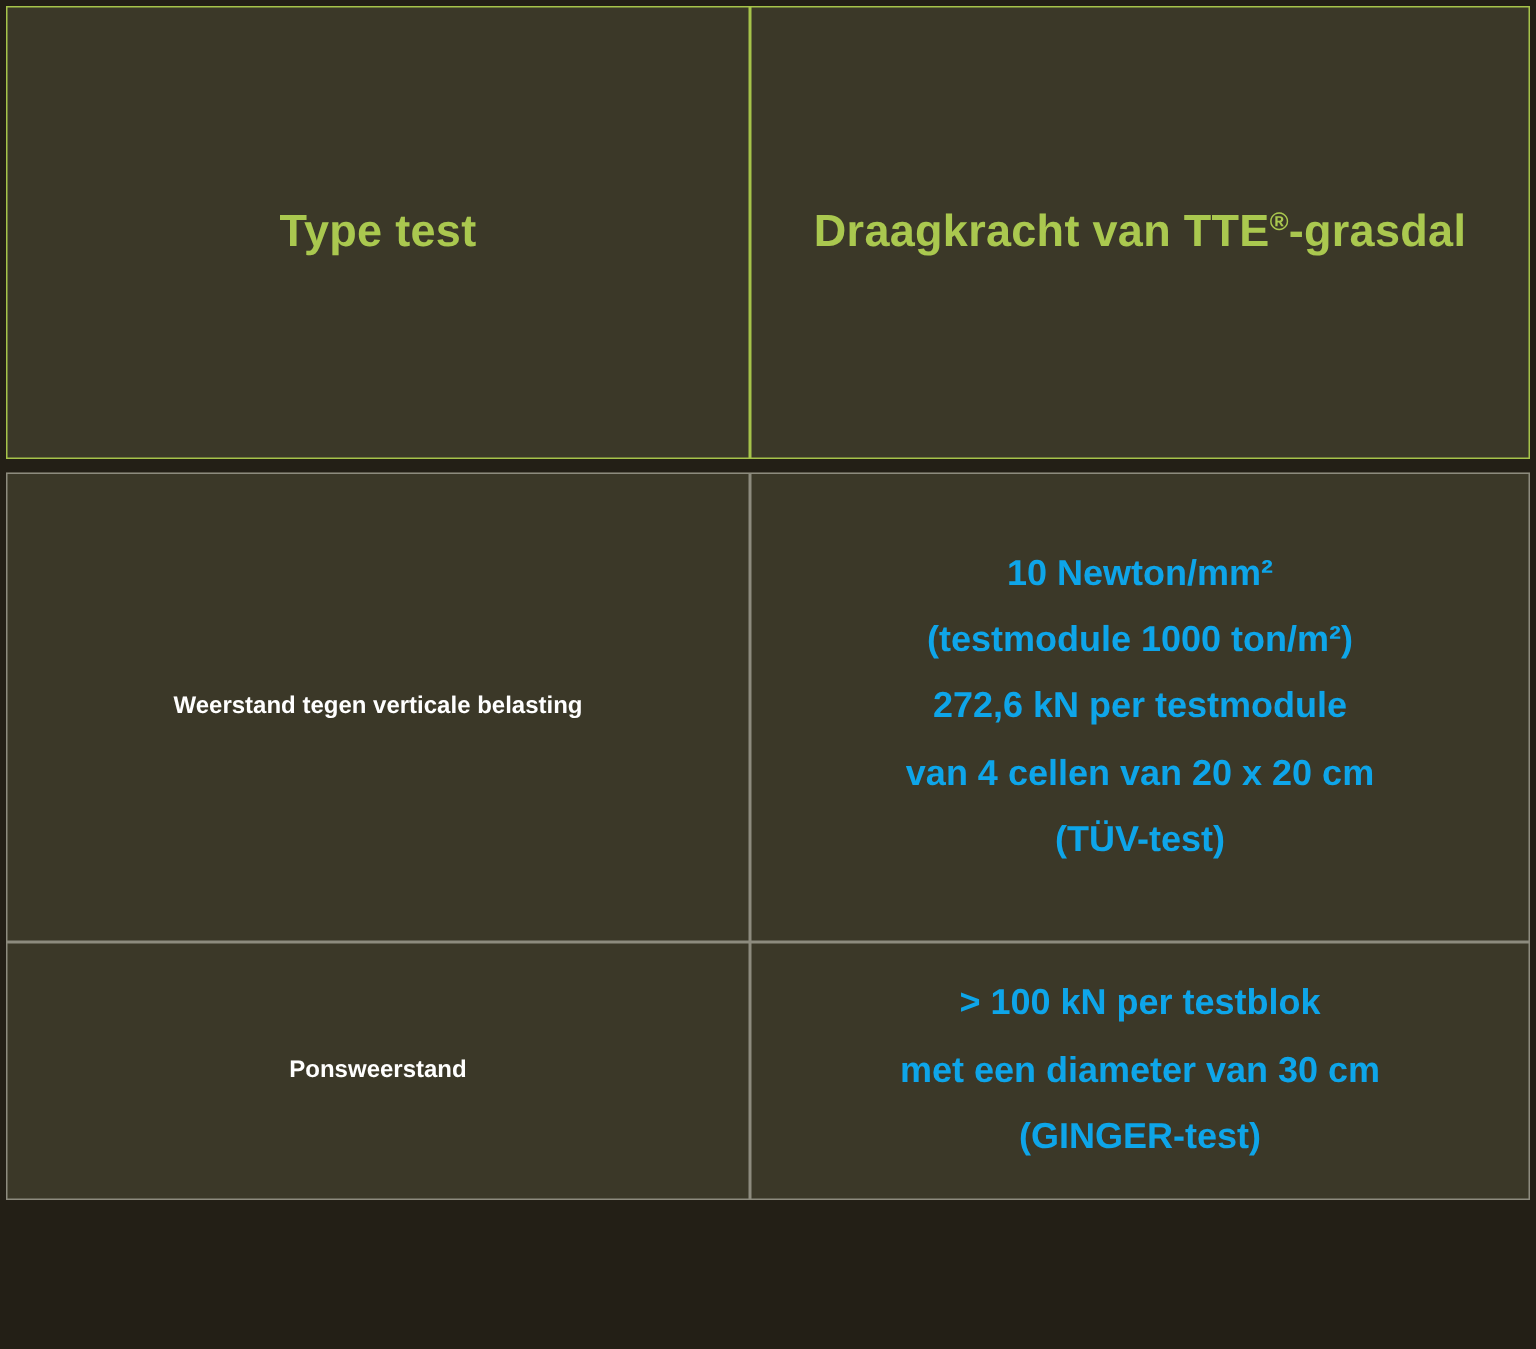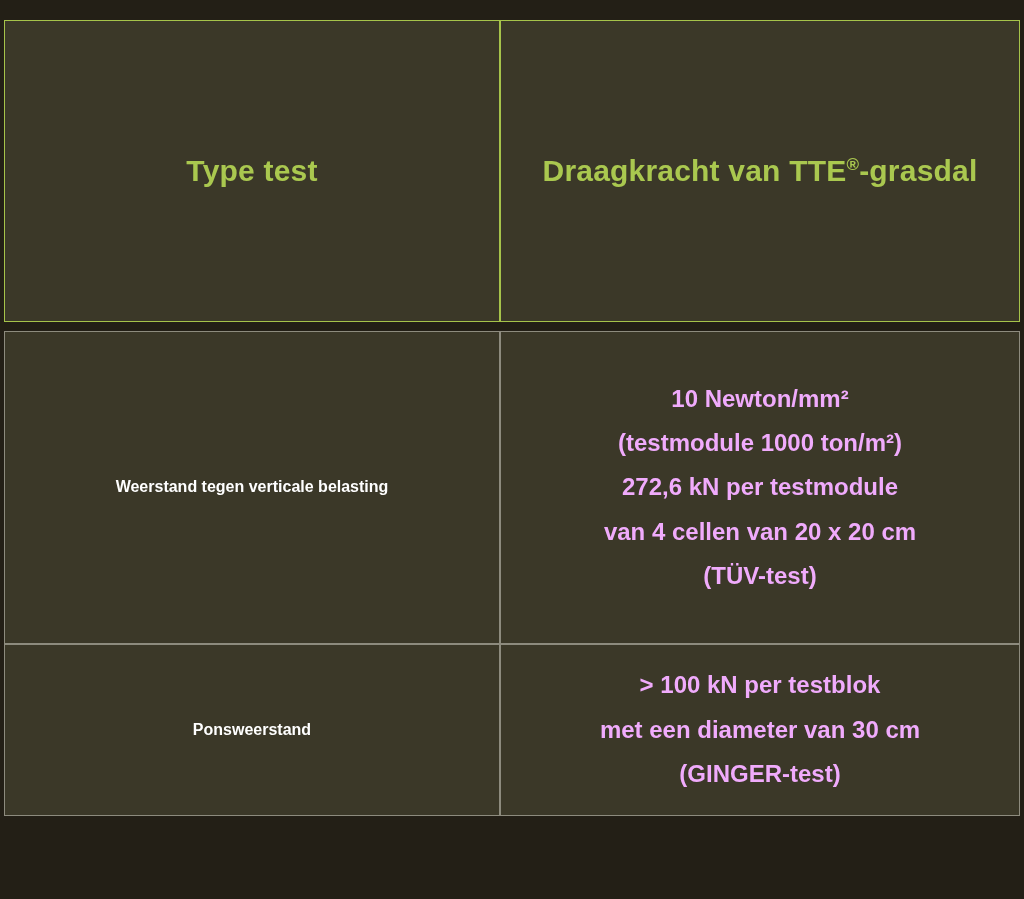--- a/index.html
+++ b/index.html
@@ -20,21 +20,21 @@
     width: 1024px;
     height: 899px;
     background: #231f16;
   }
   table.spec-table {
     border-collapse: separate;
     border-spacing: 0;
     table-layout: fixed;
     width: 1016px;
     margin-left: 4px;
-    margin-top: 20px;
+    margin-top: 4px;
     border-radius: 26px;
   }
   col.col-left { width: 496px; }
   col.col-right { width: 520px; }
 
   td.cell {
     background: #3b3828;
     vertical-align: middle;
     text-align: center;
     padding: 10px 16px;
@@ -72,21 +72,21 @@
   .label-text {
     font-weight: bold;
     font-size: 16px;
     line-height: 1.55;
     color: #ffffff;
   }
   .value-text {
     font-weight: bold;
     font-size: 24px;
     line-height: 1.85;
-    color: #f0abfc;
+    color: #0ea5e9;
   }
   .value-text .line { display: block; white-space: nowrap; }
 
   
   .gap-row td { height: 9px; padding: 0; border: none; background: #231f16; }
 </style>
 </head>
 <body>
 
 <div class="table-wrap">

